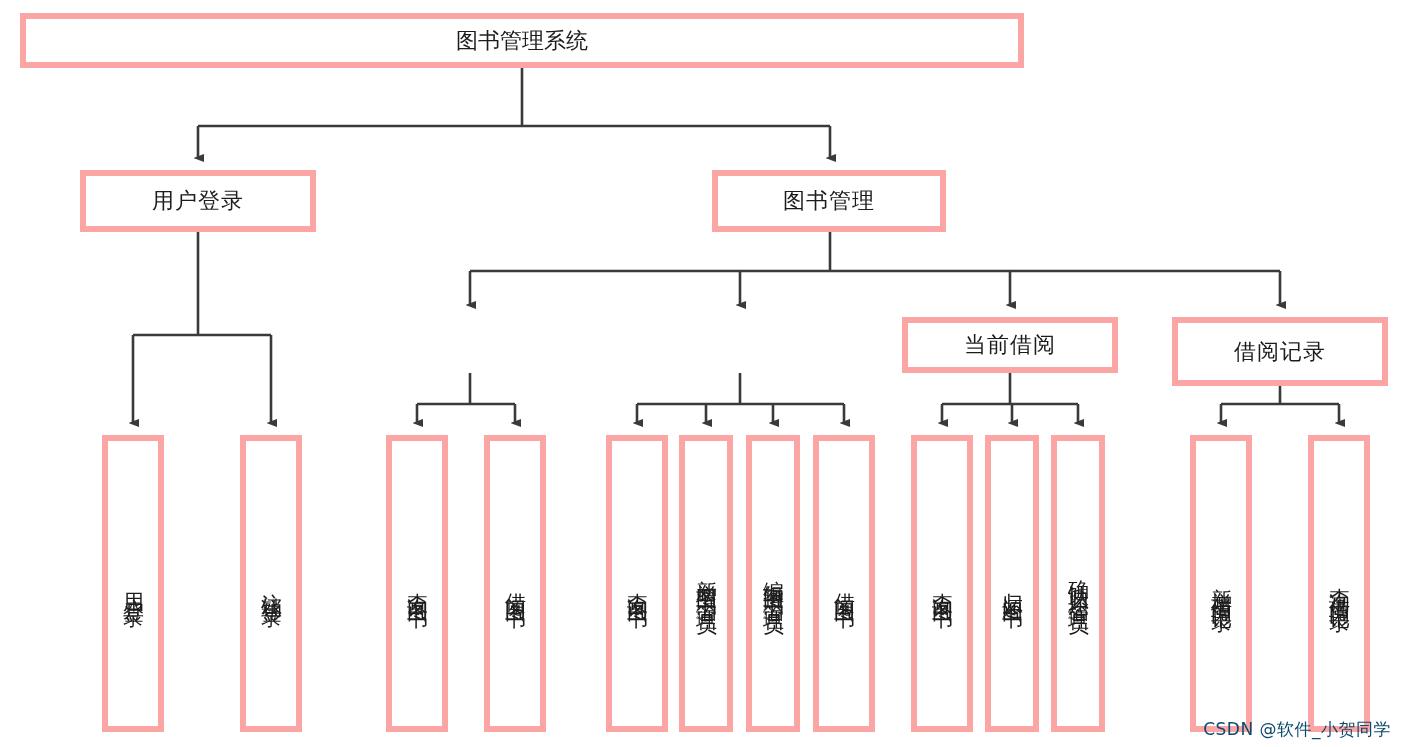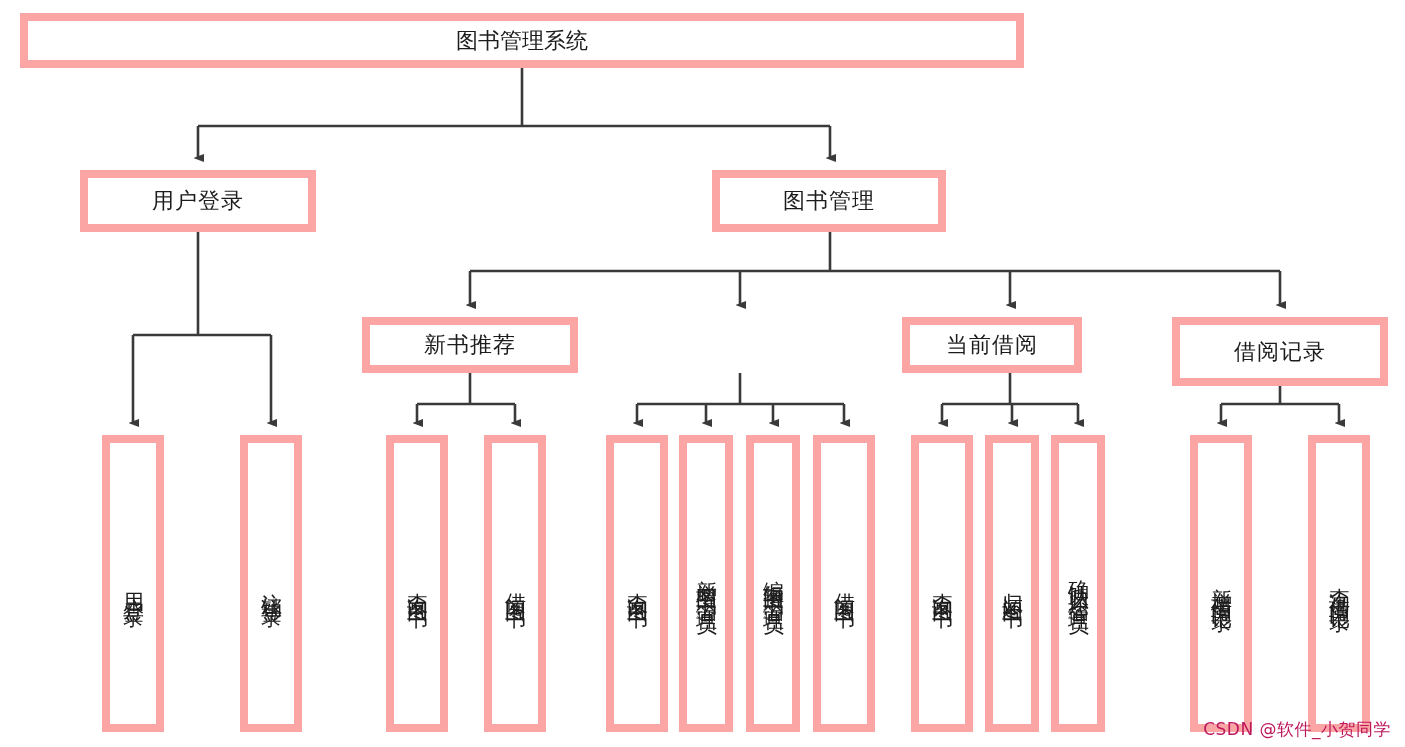--- a/index.html
+++ b/index.html
@@ -18,21 +18,21 @@
   svg#connectors{
     position:absolute;
     left:0;top:0;
     width:1405px;height:747px;
     pointer-events:none;
   }
   .node{
     position:absolute;
     box-sizing:border-box;
     background:#ffffff;
-    border:8px solid #fca5a5;
+    border:6px solid #fca5a5;
     display:flex;
     align-items:center;
     justify-content:center;
     color:#1c1c1c;
   }
   .node-h{
     font-size:22px;
     letter-spacing:1px;
   }
   .node-root{
@@ -51,21 +51,21 @@
   .node-v .vtext{
     writing-mode:vertical-rl;
     text-orientation:upright;
     white-space:nowrap;
   }
   #watermark{
     position:absolute;
     right:14px;
     bottom:6px;
     font-size:17px;
-    color:#be185d;
+    color:#0c4a6e;
     letter-spacing:0.5px;
     user-select:none;
     white-space:nowrap;
   }
 </style>
 </head>
 <body>
 
 <div id="diagram-root">
 
@@ -123,24 +123,21 @@
     <span>图书管理系统</span>
   </div>
 
   <div class="node node-h" style="left:80px;top:170px;width:236px;height:62px;">
     <span>用户登录</span>
   </div>
   <div class="node node-h" style="left:712px;top:170px;width:234px;height:62px;">
     <span>图书管理</span>
   </div>
 
-  <div class="node node-h" style="left:362px;top:317px;width:216px;height:56px;">
-    <span>新书推荐</span>
-  </div>
-  <div class="node node-h" style="left:902px;top:317px;width:180px;height:56px;">
+  <div class="node node-h" style="left:902px;top:317px;width:216px;height:56px;">
     <span>当前借阅</span>
   </div>
   <div class="node node-h" style="left:1172px;top:317px;width:216px;height:69px;">
     <span>借阅记录</span>
   </div>
 
   <div class="node node-v" style="left:102px;top:435px;width:62px;height:297px;">
     <span class="vtext">用户登录</span>
   </div>
   <div class="node node-v" style="left:240px;top:435px;width:62px;height:297px;">

